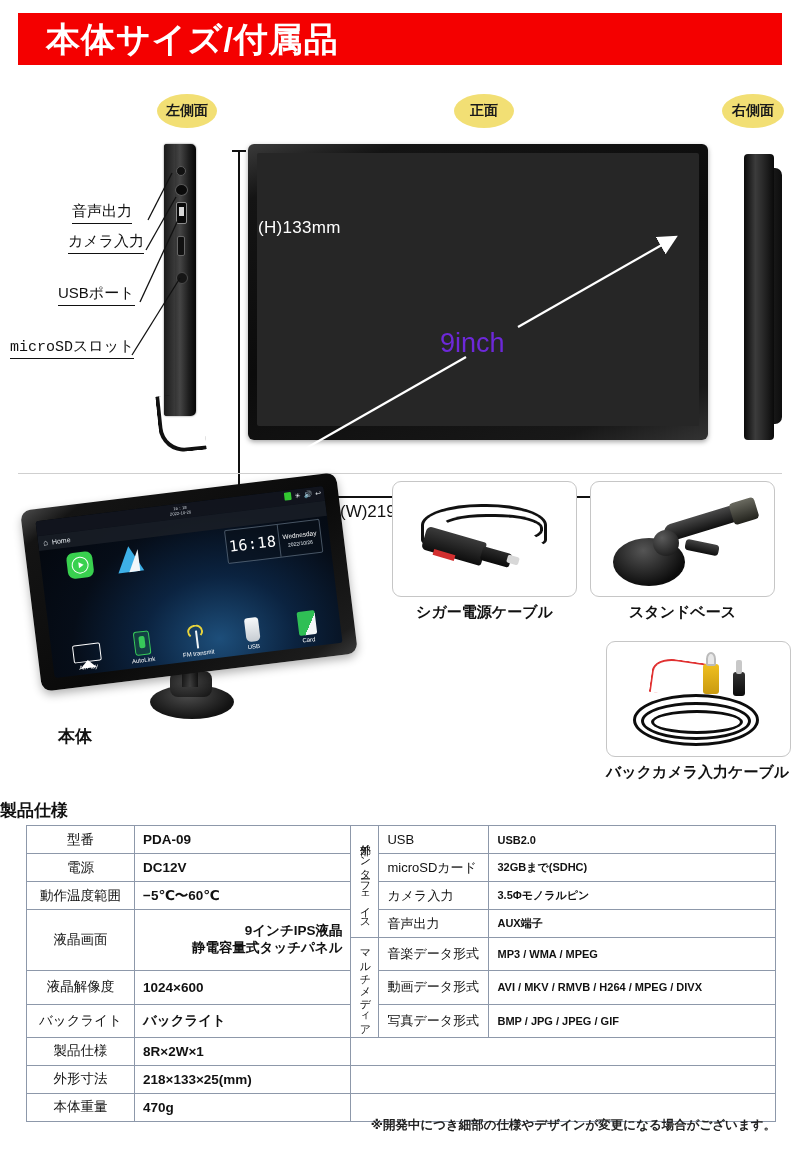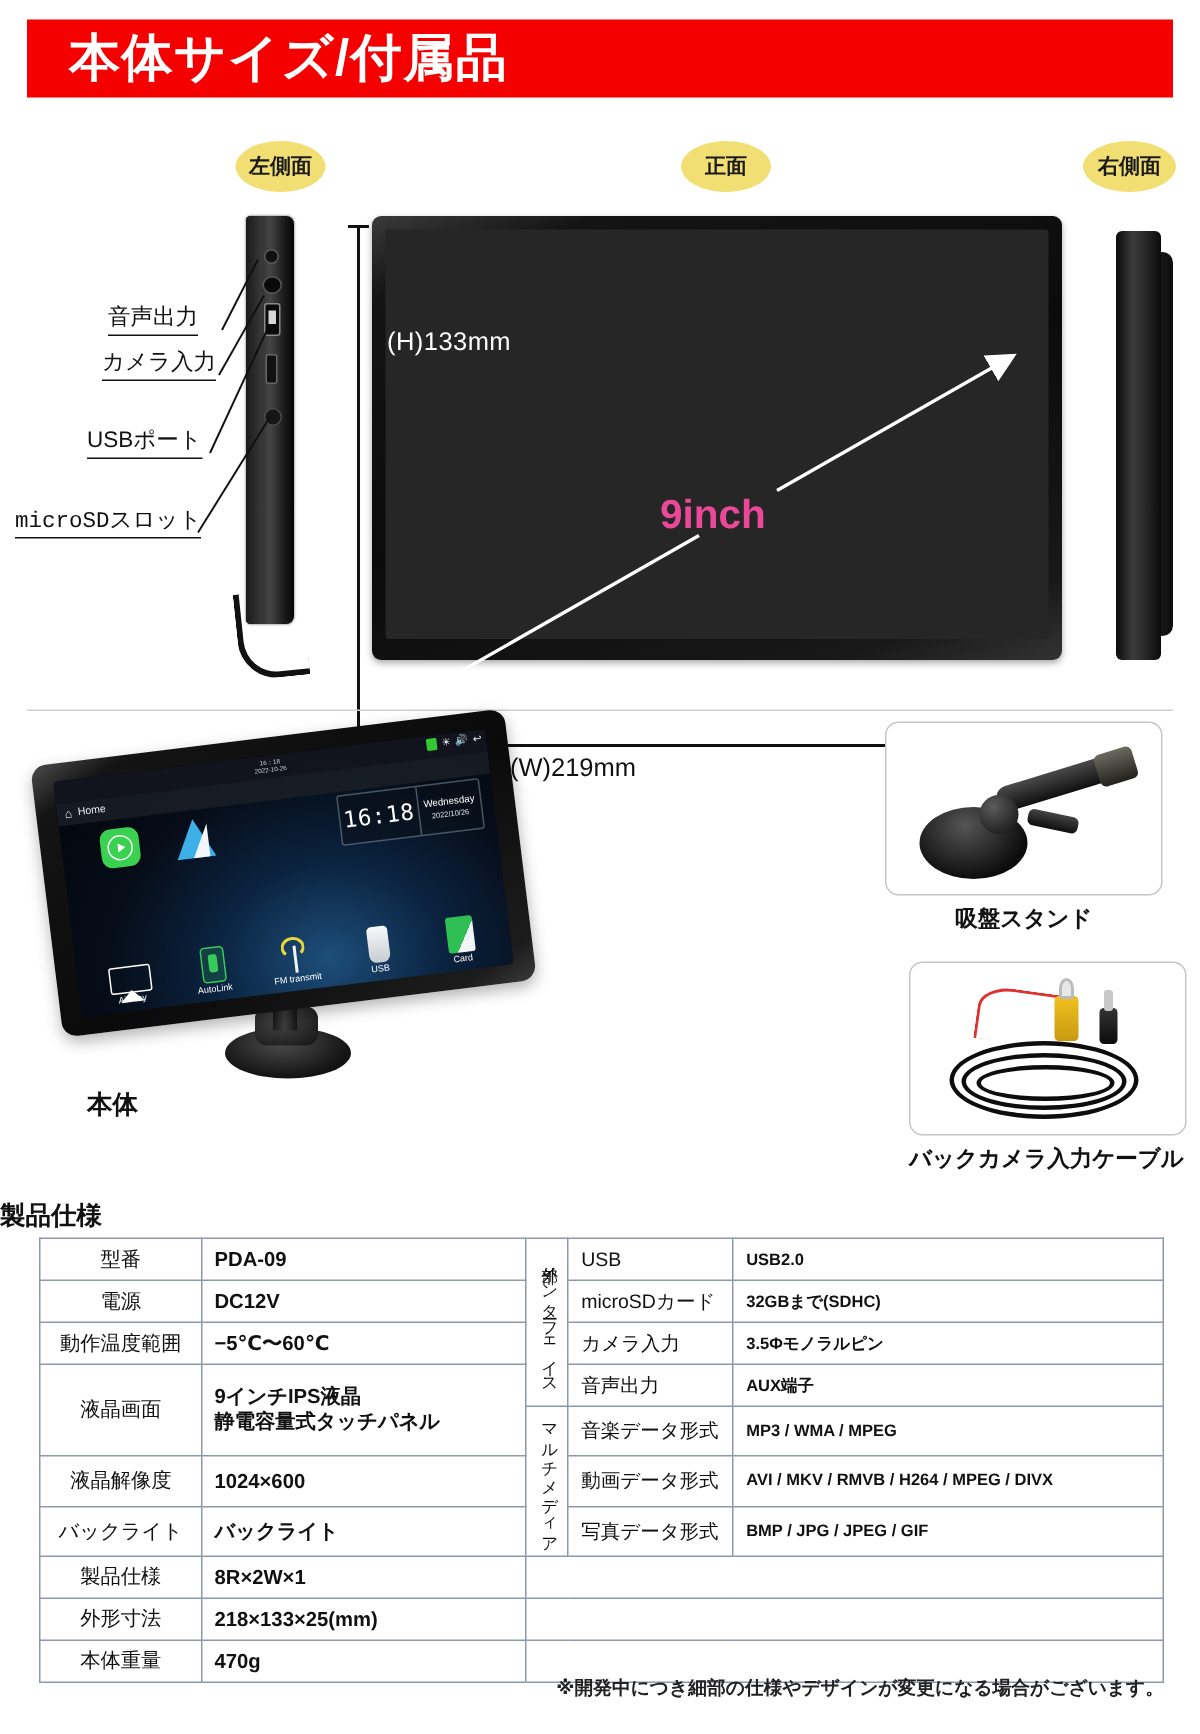--- a/index.html
+++ b/index.html
@@ -104,21 +104,21 @@
     position: absolute; left: 9px; top: 9px; right: 9px; bottom: 14px;
     background: #262626;
     border-radius: 2px;
   }
   .label-h {
     position: absolute; left: 258px; top: 150px;
     color: #ffffff; font-size: 17px; letter-spacing: .3px;
   }
   .label-inch {
     position: absolute; left: 440px; top: 260px;
-    color: #ec4899; font-size: 27px; font-weight: 700;
+    color: #6d28d9; font-size: 27px; font-weight: 400;
   }
   .diag-line {
     position: absolute; left: 286px; top: 158px;
     width: 396px; height: 238px;
     pointer-events: none;
   }
 
   
   .wbar { position: absolute; left: 252px; top: 428px; width: 452px; height: 1.6px; background:#111; }
   .wtick { position: absolute; width: 1.6px; height: 20px; background:#111; top: 419px; }
@@ -312,21 +312,21 @@
     border: 1px solid #8d98aa;
     padding: 4px 8px;
     vertical-align: middle;
     background: #ffffff;
     height: 28px;
   }
   td.k {
     background: #dedede; text-align: center; white-space: nowrap; width: 108px; font-size: 13.5px;
   }
   td.v { font-weight: bold; }
-  td.v2 { font-weight: bold; line-height: 1.25; }
+  td.v2 { font-weight: bold; line-height: 1.25; text-align: right; }
   td.rk { background: #dedede; text-align: left; white-space: nowrap; width: 110px; font-size: 13px; }
   td.rv { font-weight: bold; font-size: 11px; }
   td.vert {
     background: #dedede; width: 26px; padding: 0; text-align: center;
   }
   .vert-txt {
     writing-mode: vertical-rl; text-orientation: upright;
     font-size: 11px; letter-spacing: 0px; line-height: 1;
     display: inline-block; margin: 0 auto; white-space: nowrap;
   }
@@ -488,30 +488,41 @@
         </div>
 
       </div>
     </div>
 
     <div class="dev-caption">本体</div>
   </div>
 
   <div class="acc-grid">
 
+    <div class="acc-cell acc-1">
+      <div class="acc-box">
+        <div class="cig-wire"></div>
+        <div class="cig-wire2"></div>
+        <div class="cig-plug"></div>
+        <div class="cig-red"></div>
+        <div class="cig-tip"></div>
+        <div class="cig-tip2"></div>
+      </div>
+      <div class="acc-cap">シガー電源ケーブル</div>
+    </div>
 
     <div class="acc-cell acc-2">
       <div class="acc-box">
         <div class="suc-arm"></div>
         <div class="suc-head"></div>
         <div class="suc-cup"></div>
         <div class="suc-joint"></div>
         <div class="suc-lever"></div>
       </div>
-      <div class="acc-cap">吸盤スタンド</div>
+      <div class="acc-cap">スタンドベース</div>
     </div>
 
 
     <div class="acc-cell acc-4">
       <div class="acc-box">
         <div class="cam-red"></div>
         <div class="cam-coil"></div>
         <div class="cam-coil2"></div>
         <div class="cam-coil3"></div>
         <div class="cam-rca"></div>

